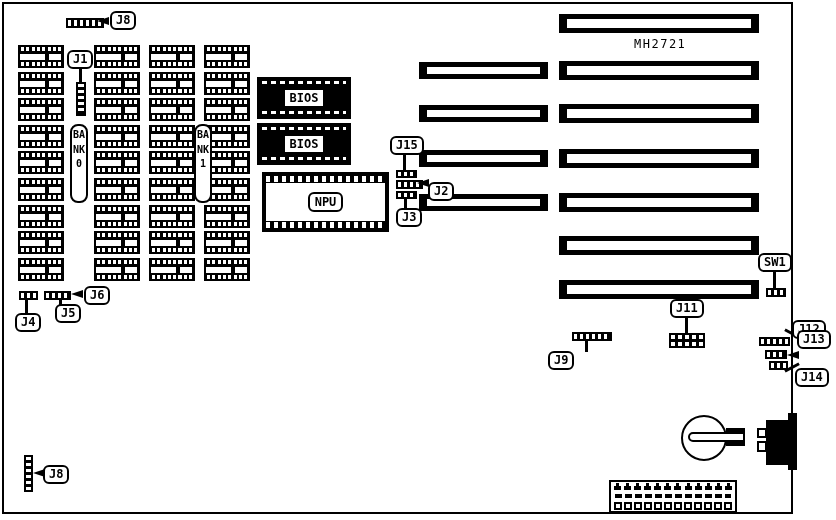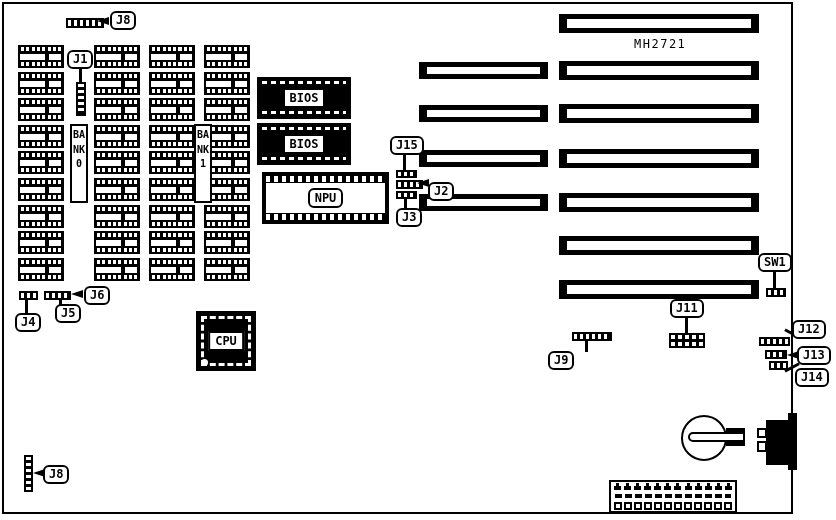--- a/index.html
+++ b/index.html
@@ -19,21 +19,21 @@
   .chip { position:absolute; width:46px; height:23px; background:#000; }
   .chip i { display:block; position:absolute; }
   .chip .pt { top:2px; left:3px; right:3px; height:4px;
               background:repeating-linear-gradient(90deg,#fff 0 3px, rgba(0,0,0,0) 3px 5.3px); }
   .chip .pb { bottom:2px; left:3px; right:3px; height:4px;
               background:repeating-linear-gradient(90deg,#fff 0 3px, rgba(0,0,0,0) 3px 5.3px); }
   .chip .m1 { top:9px; left:2px; width:25px; height:6px; background:#fff; }
   .chip .m2 { top:9px; left:31px; width:12px; height:6px; background:#fff; }
 
   
-  .bank { position:absolute; width:18px; background:#fff; border:2px solid #000; border-radius:0;
+  .bank { position:absolute; width:18px; background:#fff; border:2px solid #000; border-radius:8px;
           font-size:10px; font-weight:bold; line-height:14.6px; text-align:center;
           word-break:break-all; z-index:4; padding:2px 0; }
 
   
   .slot { position:absolute; background:#000; }
   .slot i { display:block; position:absolute; top:5px; bottom:5px; left:8px; right:8px; background:#fff; }
 
   
   .romchip { position:absolute; background:#000; display:flex; align-items:center; justify-content:center; }
   .romchip .dash-t, .romchip .dash-b { position:absolute; left:5px; right:5px; height:3px;
@@ -367,33 +367,28 @@
       <i class="dash-t"></i>
       <span class="chiplabel">BIOS</span>
       <i class="dash-b"></i>
     </div>
     <div class="romchip" style="left:253px; top:119px; width:94px; height:42px;">
       <i class="dash-t"></i>
       <span class="chiplabel">BIOS</span>
       <i class="dash-b"></i>
     </div>
 
-    <div class="npu" style="left:258px; top:168px; width:127px; height:52px;">
+    <div class="npu" style="left:258px; top:168px; width:127px; height:60px;">
       <i class="teeth-t"></i>
       <div class="body">
         <span class="chiplabel">NPU</span>
       </div>
       <i class="teeth-b"></i>
     </div>
 
-    <div class="cpu" style="left:192px; top:307px; width:60px; height:60px;">
-      <div class="sock"></div>
-      <div class="dot"></div>
-      <span class="chiplabel">CPU</span>
-    </div>
 
 
     <div class="strip" style="left:62px; top:14px; width:38px; height:10px;">
         <i></i>
       </div>
     <div class="strip v" style="left:72px; top:78px; width:10px; height:34px;">
         <i></i>
       </div>
     <div class="strip" style="left:15px; top:287px; width:19px; height:9px;">
         <i></i>
@@ -454,21 +449,21 @@
     <div class="callout" style="left:11px; top:309px;">J4</div>
     <div class="callout" style="left:51px; top:300px;">J5</div>
     <div class="callout" style="left:80px; top:282px;">J6</div>
     <div class="callout" style="left:386px; top:132px;">J15</div>
     <div class="callout" style="left:424px; top:178px;">J2</div>
     <div class="callout" style="left:392px; top:204px;">J3</div>
     <div class="callout" style="left:754px; top:249px;">SW1</div>
     <div class="callout" style="left:666px; top:295px;">J11</div>
     <div class="callout" style="left:544px; top:347px;">J9</div>
     <div class="callout" style="left:788px; top:316px;">J12</div>
-    <div class="callout" style="left:793px; top:342px;">J13</div>
+    <div class="callout" style="left:793px; top:326px;">J13</div>
     <div class="callout" style="left:791px; top:364px;">J14</div>
     <div class="callout" style="left:39px; top:461px;">J8</div>
 
     <div class="bat-circle"></div>
     <div class="bat-block"></div>
     <div class="bat-cap"></div>
 
     <div class="kbconn-step1"></div>
     <div class="kbconn-body"></div>
     <div class="kbconn-step2"></div>

